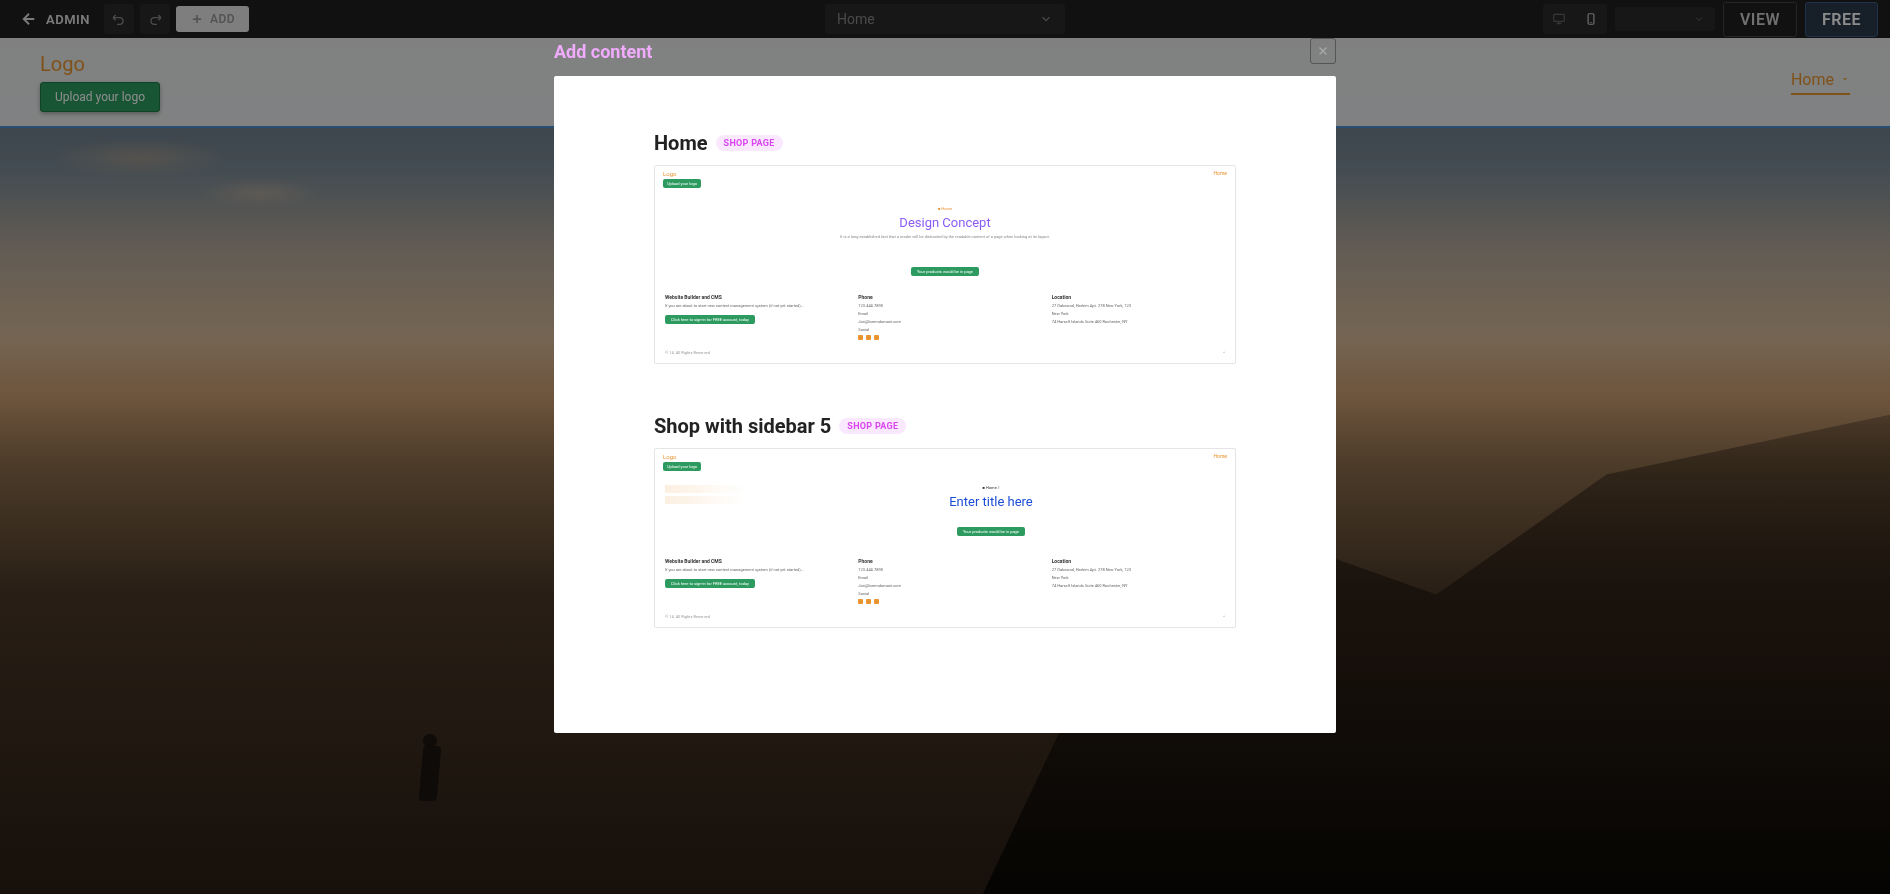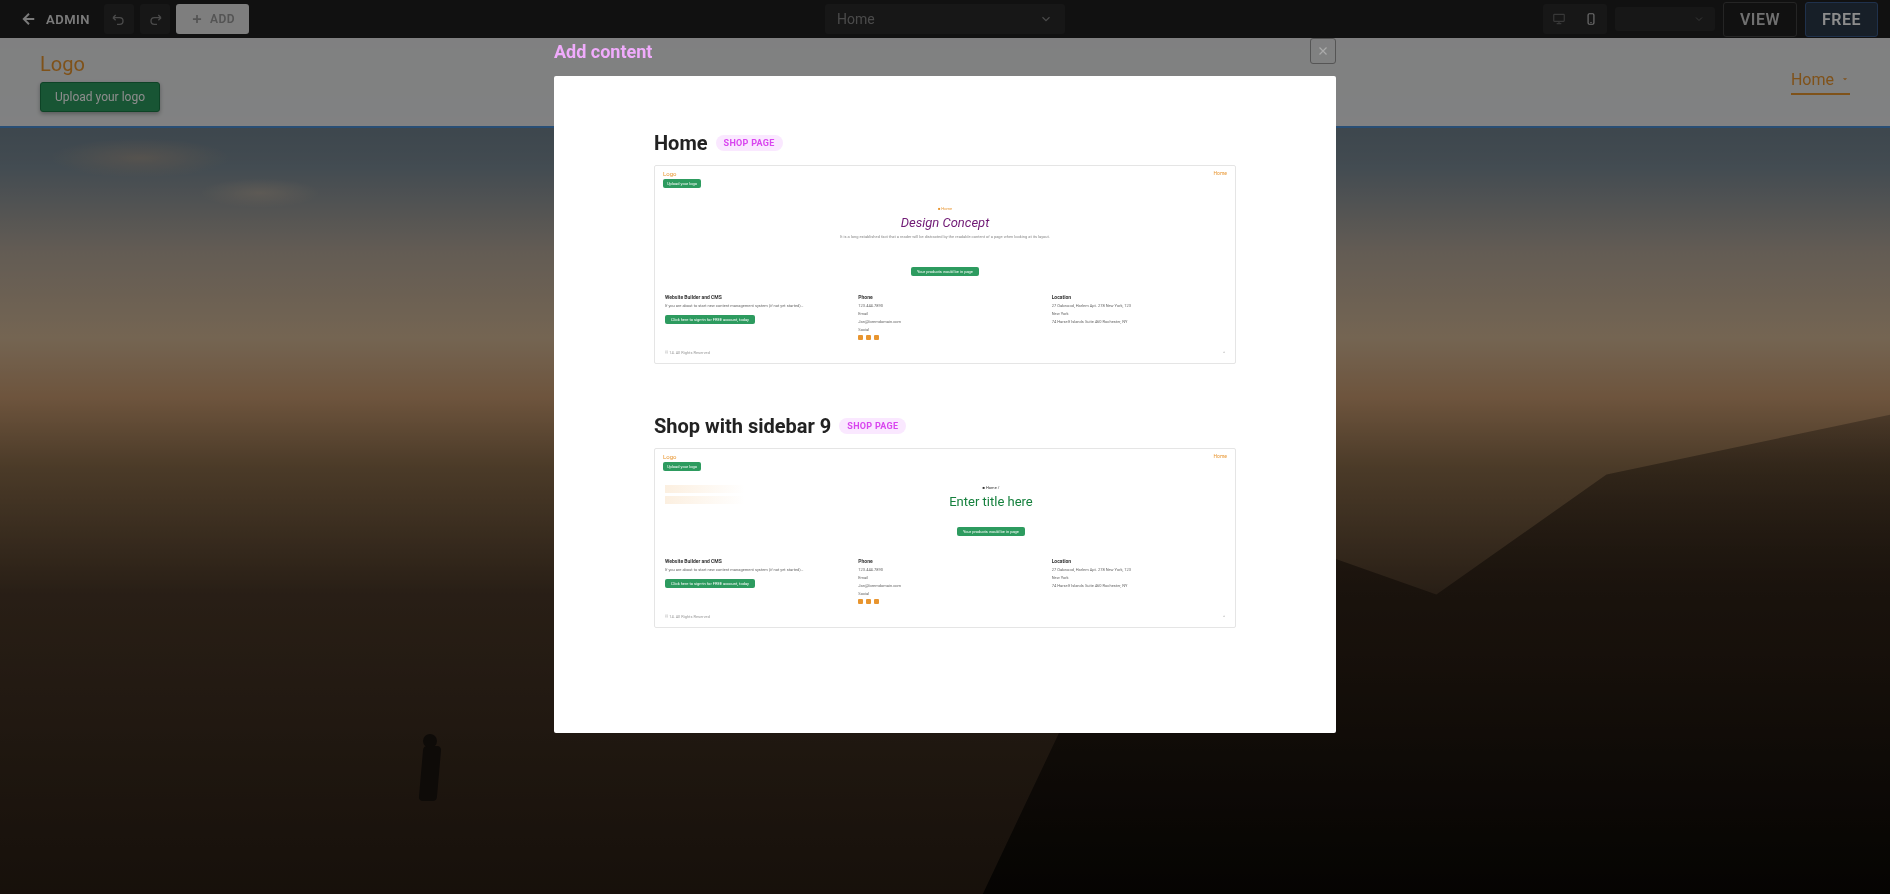--- a/index.html
+++ b/index.html
@@ -16,21 +16,21 @@
     .top-toolbar {
       position: absolute;
       top: 0; left: 0; right: 0;
       height: 38px;
       background: #1f1f1f;
       display: flex;
       align-items: center;
       padding: 0 12px;
       z-index: 10;
     }
-    .toolbar-left { display: flex; gap: 6px; }
+    .toolbar-left { display: flex; align-items: center; gap: 6px; }
     .toolbar-right { display: flex; align-items: center; gap: 8px; margin-left: auto; }
     .back-btn {
       display: flex; align-items: center; gap: 8px;
       color: #e0e0e0; font-size: 13px; font-weight: 600;
       padding: 4px 8px; cursor: pointer; letter-spacing: 0.5px;
     }
     .back-btn svg { width: 18px; height: 18px; }
     .icon-btn {
       width: 30px; height: 30px;
       background: #2a2a2a; border-radius: 3px;
@@ -202,21 +202,21 @@
     .mini-upload {
       background: #2d9b5f; color: #fff; font-size: 4px;
       padding: 2px 4px; border-radius: 2px; margin-top: 2px;
       width: fit-content;
     }
     .mini-nav { margin-left: auto; color: #e8952f; font-size: 5px; }
     .mini-hero {
       text-align: center; padding: 14px 20px 24px;
     }
     .mini-hero-tag { color: #e8952f; font-size: 4px; }
-    .mini-hero-title { font-size: 13px; color: #701a75; font-weight: 400; margin-top: 4px; font-style: italic; }
+    .mini-hero-title { font-size: 13px; color: #8b5cf6; font-weight: 400; margin-top: 4px; }
     .mini-hero-sub { font-size: 4px; color: #888; margin-top: 4px; }
     .mini-cta-row { text-align: center; padding: 4px 0 10px; }
     .mini-cta { display: inline-block; background: #2d9b5f; color: #fff; font-size: 4px; padding: 2px 6px; border-radius: 2px; }
     .mini-footer {
       display: flex; padding: 8px 10px 4px; gap: 20px;
       border-top: 0;
     }
     .mini-col { flex: 1; font-size: 4px; }
     .mini-col-title { font-weight: 700; font-size: 5px; margin-bottom: 3px; }
     .mini-col p { margin-bottom: 2px; color: #666; font-size: 4px; line-height: 1.5; }
@@ -236,21 +236,21 @@
     .mini-body-sidebar {
       display: flex; padding: 10px 10px 14px; gap: 12px;
     }
     .mini-sidebar { width: 80px; }
     .mini-sidebar-block {
       height: 8px; background: linear-gradient(to right, rgba(232,149,47,0.15), transparent);
       margin-bottom: 3px;
     }
     .mini-main { flex: 1; text-align: center; }
     .mini-main-tag { color: #333; font-size: 4px; }
-    .mini-main-title { font-size: 13px; color: #15803d; font-weight: 400; margin-top: 4px; }
+    .mini-main-title { font-size: 13px; color: #1d4ed8; font-weight: 400; margin-top: 4px; }
   </style>
 </head>
 <body>
 
 <div class="top-toolbar">
   <div class="toolbar-left">
     <div class="back-btn">
       <svg viewBox="0 0 24 24" fill="none" stroke="currentColor" stroke-width="2.5">
           <path d="M19 12H5M12 19l-7-7 7-7"></path>
         </svg>
@@ -391,21 +391,21 @@
           <div class="mini-copyright">
             <span>© 14. All Rights Reserved</span>
             <span>^</span>
           </div>
         </div>
       </div>
     </div>
 
     <div class="template-section">
       <div class="template-heading">
-        <span class="template-name">Shop with sidebar 9</span>
+        <span class="template-name">Shop with sidebar 5</span>
         <span class="template-badge">SHOP PAGE</span>
       </div>
       <div class="template-card">
         <div class="mini-preview">
           <div class="mini-header">
             <div>
               <div class="mini-logo">Logo</div>
               <div class="mini-upload">Upload your logo</div>
             </div>
             <div class="mini-nav">Home</div>

